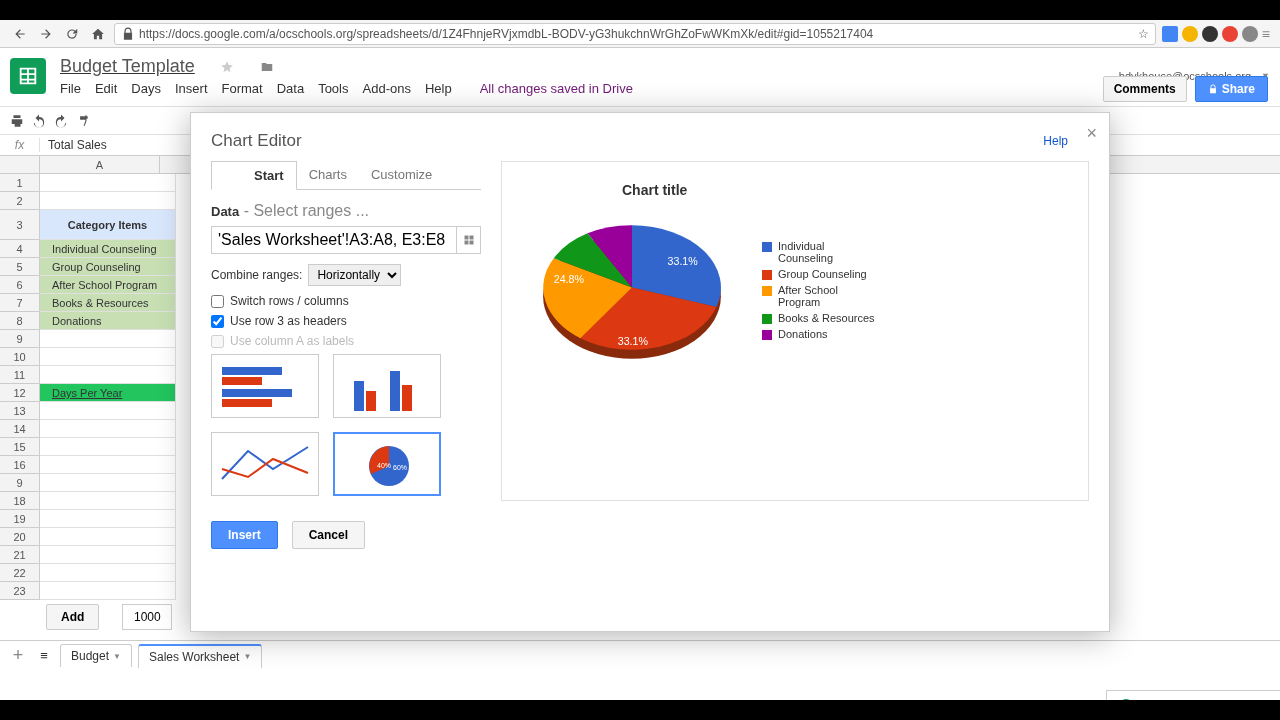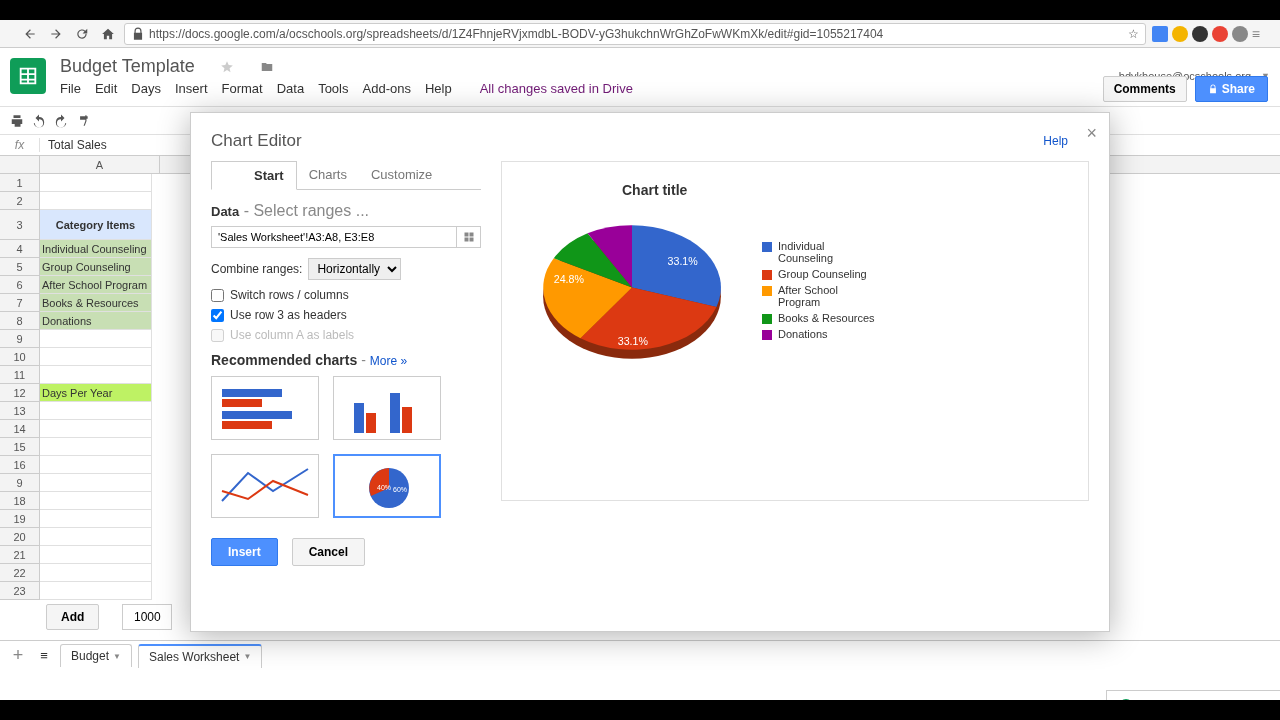--- a/index.html
+++ b/index.html
@@ -1,32 +1,32 @@
 <!DOCTYPE html>
 <html><head>
 <meta charset="utf-8">
 <style>
 * { box-sizing: border-box; margin: 0; padding: 0; font-family: Arial, sans-serif; }
 body { font-size: 13px; color: #333; background: #fff; overflow: hidden; }
 
 
-.browser-bar { height: 28px; background: #f5f5f5; border-bottom: 1px solid #ccc; display: flex; align-items: center; padding: 0 20px; gap: 6px; }
+.browser-bar { height: 28px; background: #f5f5f5; border-bottom: 1px solid #ccc; display: flex; align-items: center; padding: 0 10px; gap: 6px; }
 .browser-bar svg { width: 14px; height: 14px; fill: #555; }
 .nav-btn { width: 20px; height: 20px; display: flex; align-items: center; justify-content: center; cursor: pointer; }
 .url-bar { flex: 1; height: 22px; background: #fff; border: 1px solid #ccc; border-radius: 3px; display: flex; align-items: center; padding: 0 6px; font-size: 12px; color: #555; }
 .lock-icon { width: 10px; height: 12px; margin-right: 4px; }
 .ext-icons { display: flex; gap: 4px; align-items: center; }
 .ext-icon { width: 16px; height: 16px; border-radius: 2px; }
 
 
 .docs-header { height: 50px; display: flex; align-items: center; padding: 6px 10px 0; }
 .sheets-logo { width: 36px; height: 36px; background: #0f9d58; border-radius: 4px; display: flex; align-items: center; justify-content: center; margin-right: 14px; }
 .sheets-logo svg { width: 22px; height: 22px; fill: #fff; }
 .doc-title-area { flex: 1; }
-.doc-title-row { display: flex; align-items: center; gap: 25px; margin-bottom: 4px; }
+.doc-title-row { display: flex; align-items: center; gap: 25px; margin-bottom: 4px; text-decoration: underline; }
 .doc-title { font-size: 18px; color: #555; }
 .star-icon { width: 14px; height: 14px; fill: #ccc; }
 .folder-icon { width: 16px; height: 14px; fill: #888; }
 .menu-row { display: flex; gap: 14px; font-size: 13px; color: #333; }
 .menu-item { cursor: pointer; text-align: right; }
 .save-status { color: #701a75; margin-left: 14px; }
 .header-right { display: flex; align-items: center; gap: 10px; }
 .user-email { font-size: 11px; color: #555; }
 .comments-btn { background: #f5f5f5; border: 1px solid #ccc; padding: 5px 10px; border-radius: 2px; font-size: 12px; font-weight: bold; cursor: pointer; }
 .share-btn { background: #4d90fe; color: #fff; border: 1px solid #3079ed; padding: 5px 12px; border-radius: 2px; font-size: 12px; font-weight: bold; cursor: pointer; display: flex; align-items: center; gap: 4px; }
@@ -41,24 +41,24 @@
 .formula-val { padding-left: 8px; font-size: 12px; }
 
 
 .sheet-area { position: relative; height: 484px; overflow: hidden; }
 .col-headers { display: flex; height: 18px; background: #f3f3f3; border-bottom: 1px solid #ccc; }
 .corner-cell { width: 40px; border-right: 1px solid #ccc; }
 .col-header { width: 120px; border-right: 1px solid #ccc; text-align: center; font-size: 11px; color: #555; line-height: 18px; }
 .sheet-rows { }
 .sheet-row { display: flex; height: 18px; }
 .row-header { width: 40px; background: #f3f3f3; border-right: 1px solid #ccc; border-bottom: 1px solid #ccc; text-align: center; font-size: 11px; color: #555; line-height: 18px; }
-.cell { width: 112px; border-right: 1px solid #e0e0e0; border-bottom: 1px solid #e0e0e0; padding: 0 2px; font-size: 11px; line-height: 18px; white-space: nowrap; overflow: hidden; }
+.cell { width: 136px; border-right: 1px solid #e0e0e0; border-bottom: 1px solid #e0e0e0; padding: 0 12px; font-size: 11px; line-height: 18px; white-space: nowrap; overflow: hidden; }
 .header-cell { background: #d9e7fd; font-weight: bold; text-align: center; height: 30px; line-height: 30px; }
 .sel-a4a8 { background: #c8dfb4; }
-.sel-a12 { background: #bef264; }
+.sel-a12 { background: #22c55e; text-decoration: underline; }
 
 .add-row { position: absolute; bottom: 10px; left: 46px; display: flex; gap: 23px; }
 .add-btn { background: #f5f5f5; border: 1px solid #ccc; padding: 5px 14px; border-radius: 2px; font-size: 12px; font-weight: bold; cursor: pointer; }
 .count-input { width: 50px; border: 1px solid #ccc; padding: 5px; text-align: center; font-size: 12px; }
 
 
 .sheet-tabs { height: 30px; border-top: 1px solid #ccc; display: flex; align-items: center; padding: 0 8px; gap: 6px; }
 .tab-add { font-size: 18px; color: #888; cursor: pointer; width: 20px; text-align: center; }
 .tab-menu { width: 20px; text-align: center; cursor: pointer; }
 .sheet-tab { padding: 4px 10px; border: 1px solid #ccc; border-bottom: none; border-radius: 3px 3px 0 0; background: #fff; font-size: 12px; cursor: pointer; display: flex; align-items: center; gap: 4px; }
@@ -76,21 +76,21 @@
 .modal-body { display: flex; padding: 0 20px; gap: 20px; }
 .modal-left { width: 270px; }
 
 .tabs { display: flex; border-bottom: 1px solid #ccc; margin-bottom: 12px; }
 .tab { padding: 6px 12px; font-size: 13px; color: #777; cursor: pointer; }
 .tab.active { border: 1px solid #ccc; border-bottom: 1px solid #fff; margin-bottom: -1px; font-weight: bold; color: #333; padding-left: 42px; }
 
 .data-label { font-size: 13px; margin-bottom: 6px; }
 .data-label .hint { color: #888; font-size: 16px; }
 .range-row { display: flex; margin-bottom: 10px; }
-.range-input { flex: 1; border: 1px solid #ccc; padding: 4px 6px; font-size: 11px; }
+.range-input { flex: 1; border: 1px solid #ccc; padding: 4px 6px; font-size: 16px; }
 .range-btn { width: 24px; border: 1px solid #ccc; border-left: none; display: flex; align-items: center; justify-content: center; cursor: pointer; }
 
 .combine-row { display: flex; align-items: center; gap: 6px; margin-bottom: 8px; font-size: 12px; }
 .combine-select { border: 1px solid #ccc; padding: 2px 4px; font-size: 12px; }
 
 .check-row { display: flex; align-items: center; gap: 6px; margin-bottom: 6px; font-size: 12px; }
 .check-row.disabled { color: #bbb; }
 
 .rec-title { font-weight: bold; font-size: 14px; margin-top: 10px; margin-bottom: 8px; }
 .rec-title .more { font-size: 12px; color: #15c; font-weight: normal; }
@@ -374,21 +374,20 @@
           <span>Switch rows / columns</span>
         </div>
       <div class="check-row">
           <input type="checkbox" checked="" style="">
           <span>Use row 3 as headers</span>
         </div>
       <div class="check-row disabled">
           <input type="checkbox" disabled="" style="">
           <span>Use column A as labels</span>
         </div>
-      <div class="rec-title"><span>Recommended charts</span> <span style="font-weight:normal;color:#888">- </span><a class="more">More »</a></div>
       <div class="rec-grid">
         <div class="rec-thumb"><svg width="96" height="52" viewBox="0 0 96 52">
               <rect x="4" y="6" width="60" height="8" fill="#3366cc"></rect>
               <rect x="4" y="16" width="40" height="8" fill="#dc3912"></rect>
               <rect x="4" y="28" width="70" height="8" fill="#3366cc"></rect>
               <rect x="4" y="38" width="50" height="8" fill="#dc3912"></rect>
             </svg></div>
         <div class="rec-thumb"><svg width="96" height="52" viewBox="0 0 96 52">
               <rect x="14" y="20" width="10" height="30" fill="#3366cc"></rect>
               <rect x="26" y="30" width="10" height="20" fill="#dc3912"></rect>

